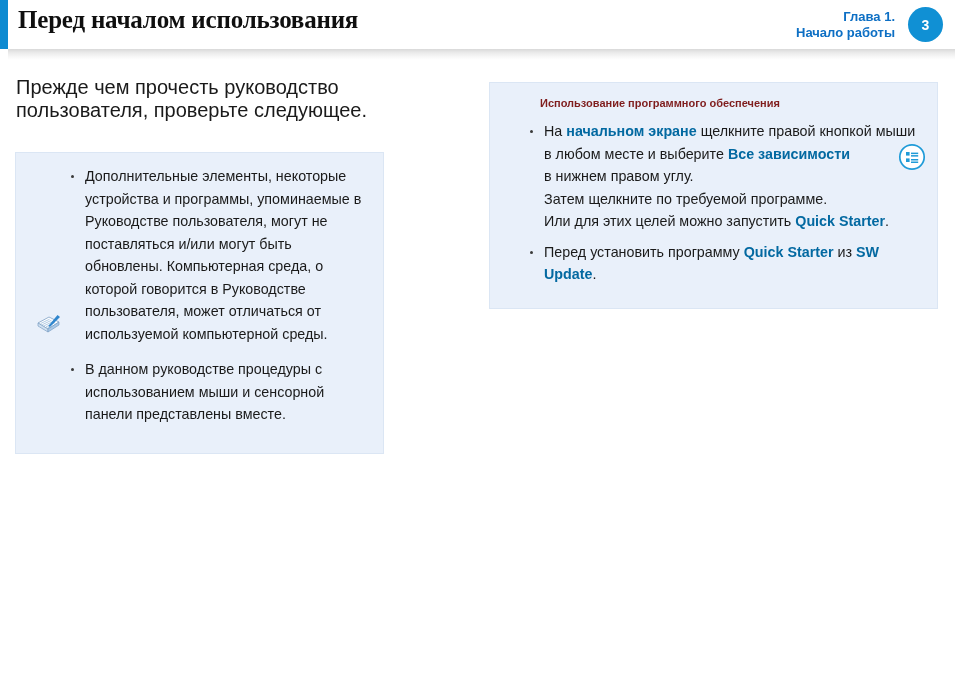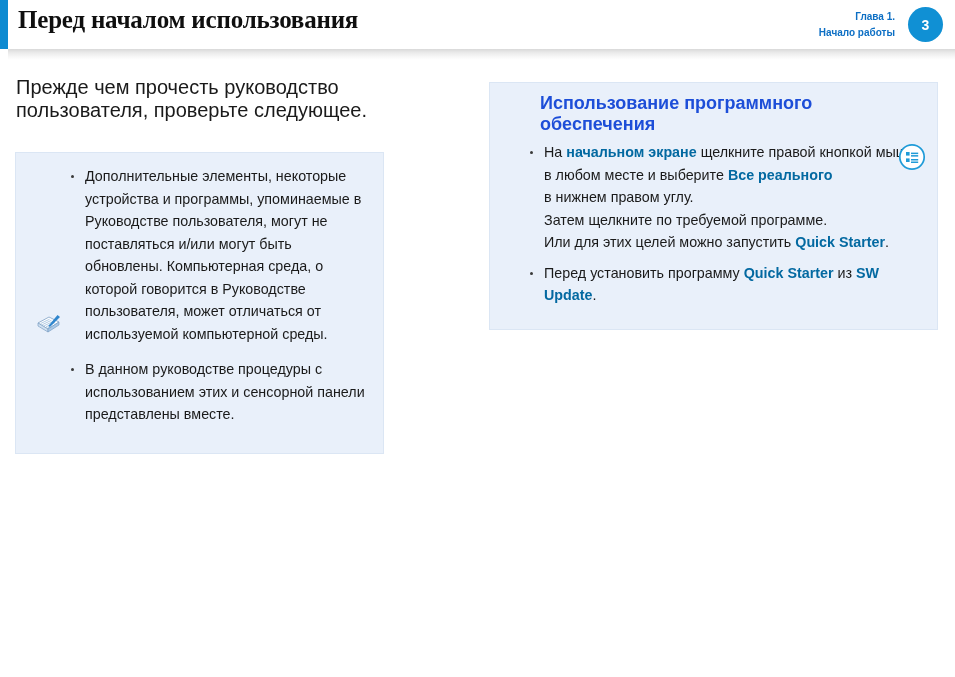--- a/index.html
+++ b/index.html
@@ -50,21 +50,21 @@
     color: #0f0f0f;
     font-family: Liberation Serif, serif;
     white-space: nowrap;
   }
   .chapter-block {
     position: absolute;
     right: 60px;
     top: 9px;
     text-align: right;
     color: #0d6fc4;
-    font-size: 10px;
+    font-size: 13px;
     font-weight: bold;
     line-height: 16px;
     white-space: nowrap;
   }
   .page-circle {
     position: absolute;
     right: 12px;
     top: 7px;
     width: 35px;
     height: 35px;
@@ -111,23 +111,23 @@
 
   .note-icon {
     position: absolute;
     width: 24px;
     height: 21px;
   }
   .box-left .note-icon { left: 21px; top: 161px; }
 
   .box-title {
     margin: 0 0 6px 36px;
-    font-size: 18px;
-    font-weight: bold;
-    color: #1d4ed8;
+    font-size: 11px;
+    font-weight: bold;
+    color: #7f1d1d;
     line-height: 21px;
   }
 
   ul.bullets {
     list-style: none;
     margin: 0;
     padding: 0;
   }
   ul.bullets > li {
     position: relative;
@@ -194,30 +194,30 @@
       <line x1="7.1" y1="11.8" x2="16.2" y2="7.4"></line>
       <line x1="8.9" y1="12.9" x2="18.0" y2="8.5"></line>
     </g>
     <polygon points="1,9 1,12 11,18 11,15" fill="#cfe0f0" stroke="#7d9fc4" stroke-width="0.7"></polygon>
     <polygon points="11,15 22,8 22,11 11,18" fill="#a8c8e6" stroke="#7d9fc4" stroke-width="0.7"></polygon>
     <polygon points="20.5,1 23,3 13,13 10.5,14.5 11.5,11.8" fill="#2f86cd"></polygon>
     <polygon points="10.5,14.5 11.5,11.8 12.6,12.7" fill="#f2f2f2"></polygon>
   </svg>
   <ul class="bullets">
     <li>Дополнительные элементы, некоторые устройства и программы, упоминаемые в Руководстве пользователя, могут не поставляться и/или могут быть обновлены. Компьютерная среда, о которой говорится в Руководстве пользователя, может отличаться от используемой компьютерной среды.</li>
-    <li>В данном руководстве процедуры с использованием этих и сенсорной панели представлены вместе.</li>
+    <li>В данном руководстве процедуры с использованием мыши и сенсорной панели представлены вместе.</li>
   </ul>
 </div>
 
 <div class="info-box box-right">
 
   <div class="box-title">Использование программного обеспечения</div>
   <ul class="bullets">
     <li>
-      <span>На </span><b>начальном экране</b><span> щелкните правой кнопкой мыши в любом месте и выберите </span><b>Все реального</b>
+      <span>На </span><b>начальном экране</b><span> щелкните правой кнопкой мыши в любом месте и выберите </span><b>Все зависимости</b>
       <span class="sub-line">в нижнем правом углу.</span>
       <span class="sub-line">Затем щелкните по требуемой программе.</span>
       <span class="sub-line gap-line"><span>Или для этих целей можно запустить </span><b>Quick Starter</b><span>.</span></span>
     </li>
     <li>
       <span>Перед установить программу </span><b>Quick Starter</b><span> из </span><b>SW Update</b><span>.</span>
     </li>
   </ul>
 </div>
 

